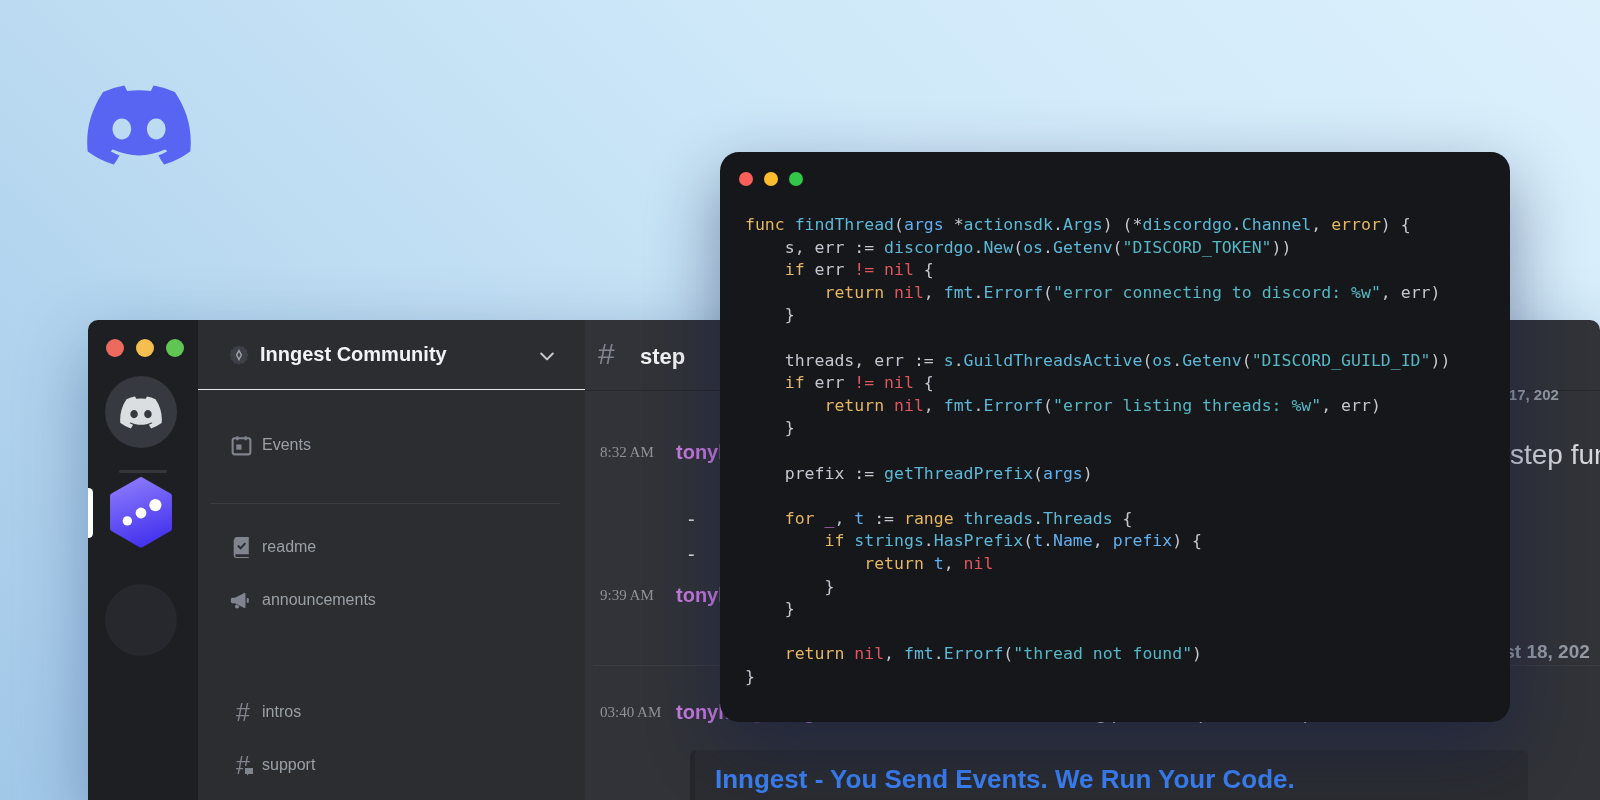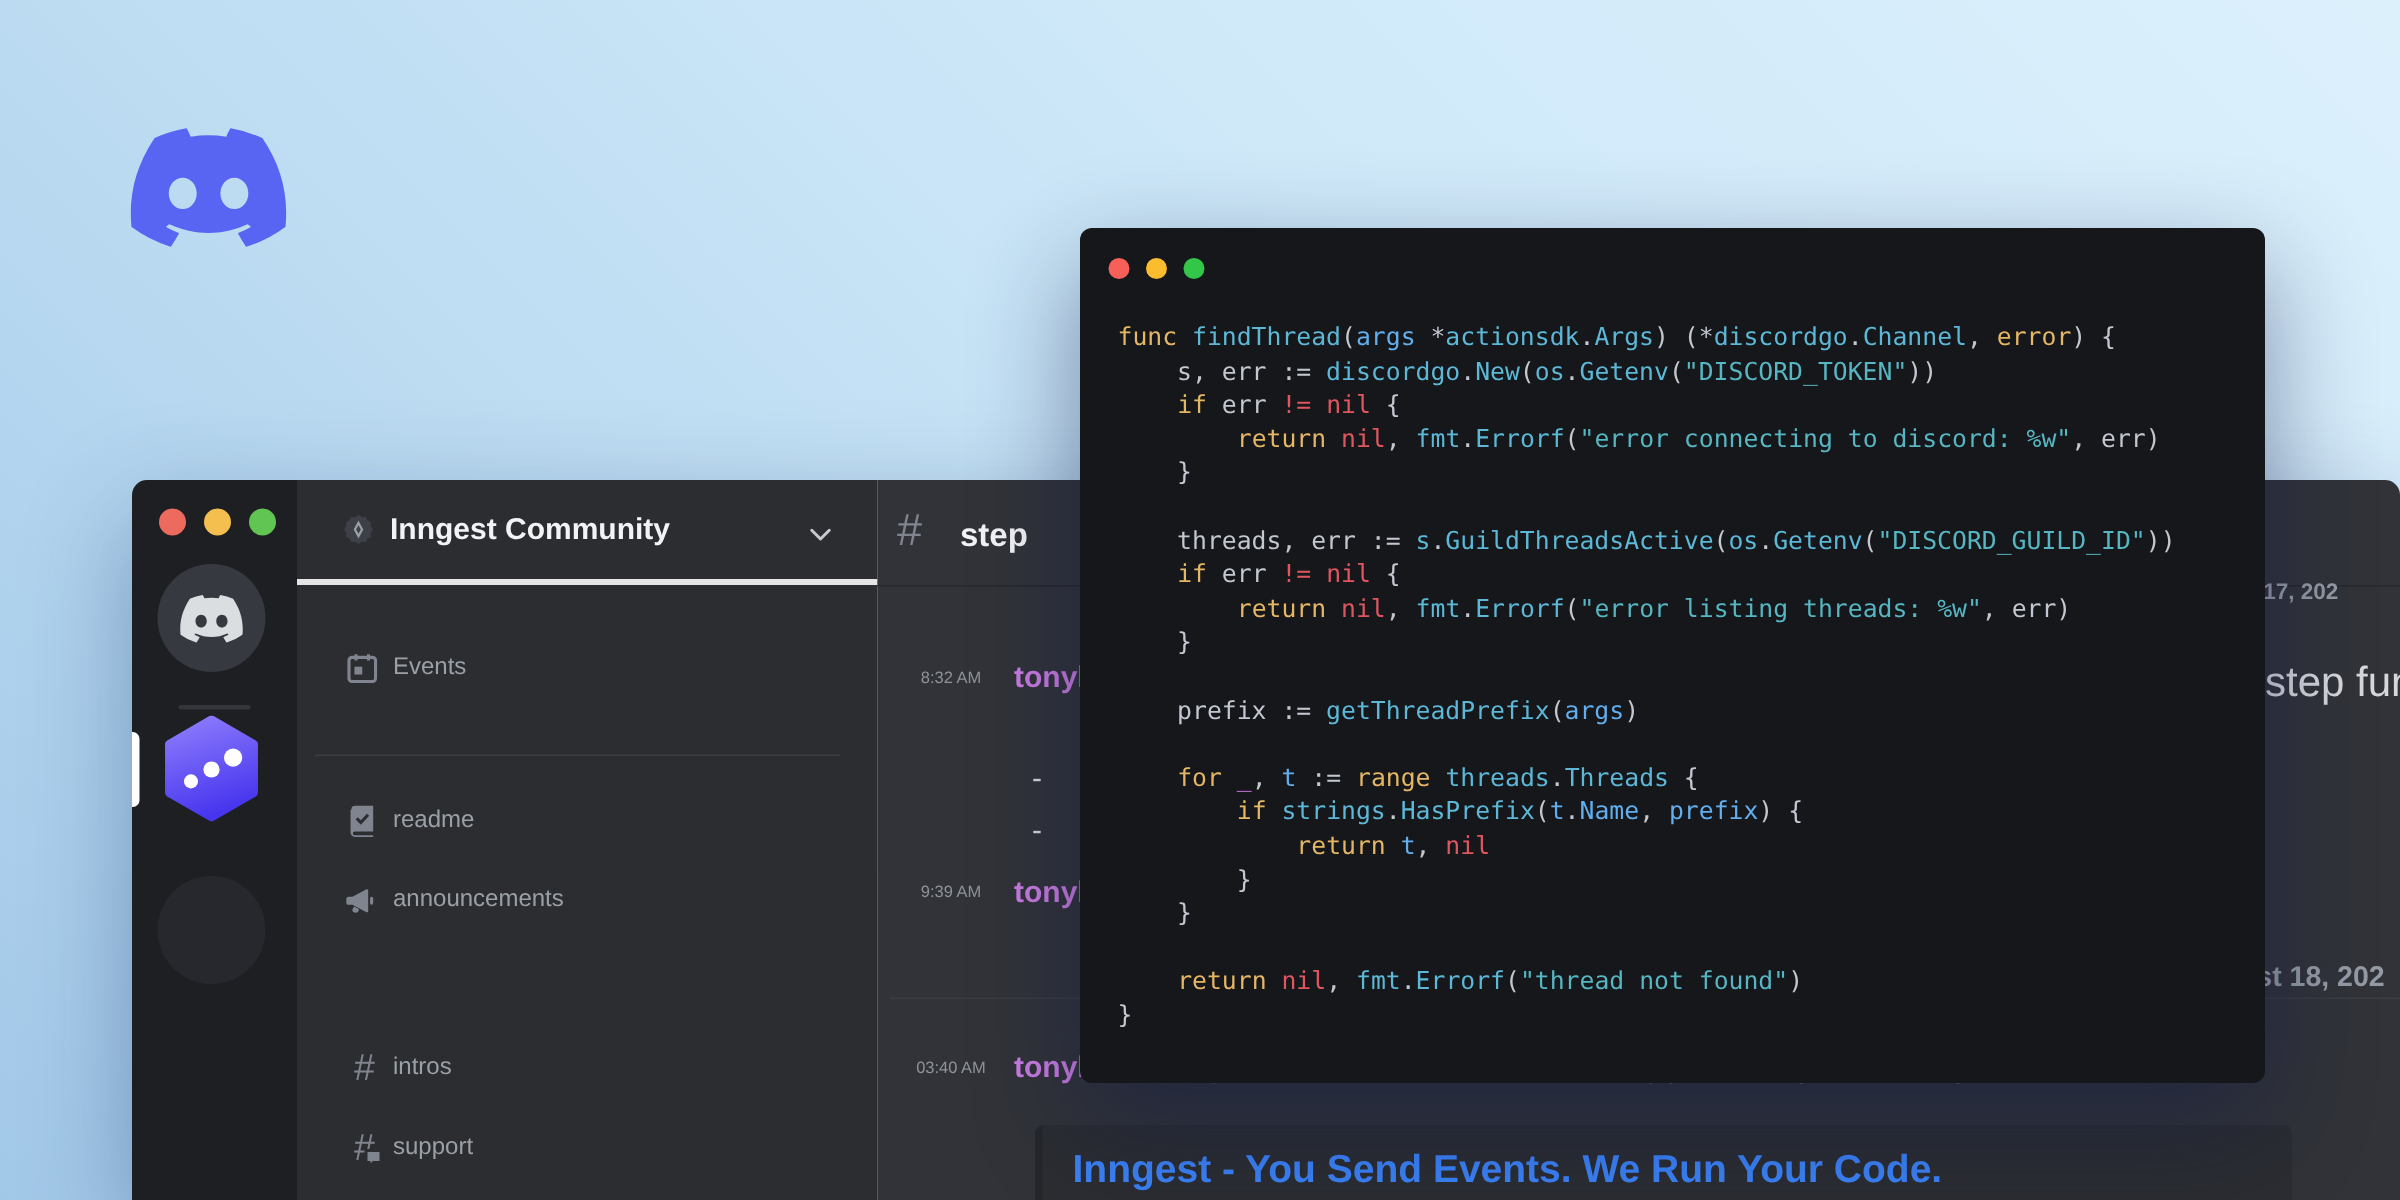--- a/index.html
+++ b/index.html
@@ -19,52 +19,52 @@
   .dw-lights{left:18px;top:19px;display:flex;gap:12px;}
   .tl-red{background:#ed6a5e}.tl-yellow{background:#f4bf4f}.tl-green{background:#61c554}
   .home-btn{left:17px;top:56px;width:72px;height:72px;border-radius:50%;background:#36393f;
     display:flex;align-items:center;justify-content:center;cursor:pointer;}
   .rail-divider{left:31px;top:150px;width:48px;height:3px;border-radius:2px;background:#35363c;}
   .active-pill{left:-4px;top:168px;width:9px;height:50px;border-radius:5px;background:#fff;}
   .server-btn{left:17px;top:157px;width:72px;height:72px;cursor:pointer;}
   .next-server{left:17px;top:264px;width:72px;height:72px;border-radius:50%;background:#26282d;}
 
   .sidebar{left:110px;top:0;width:387px;height:480px;background:#2b2d31;}
-  .sb-header{left:0;top:0;width:387px;height:70px;border-bottom:4px solid #e5e5e5;
+  .sb-header{left:0;top:0;width:387px;height:70px;border-bottom:1px solid #e5e5e5;
     display:flex;align-items:center;padding-left:30px;box-sizing:border-box;cursor:pointer;}
   .sb-title{font-size:20px;font-weight:bold;color:#f2f3f5;margin-left:10px;white-space:nowrap;}
   .sb-chevron{position:absolute;right:28px;top:26px;}
   .sb-item{position:absolute;left:0;width:387px;height:44px;display:flex;align-items:center;cursor:pointer;}
   .sb-item .ic{position:absolute;left:30px;width:26px;height:26px;display:flex;align-items:center;justify-content:center;}
   .sb-item .lbl{position:absolute;left:64px;font-size:16px;font-weight:500;color:#9aa0a6;white-space:nowrap;}
   .sb-divider{left:12px;top:183px;width:350px;height:1px;background:#3b3d42;}
   .category{left:0;top:334px;width:387px;height:28px;cursor:pointer;}
   .cat-chevron{position:absolute;left:11px;top:9px;}
   .cat-lbl{position:absolute;left:26px;top:3px;font-size:16px;font-weight:bold;letter-spacing:.03em;color:#949ba4;}
   .cat-plus{position:absolute;left:322px;top:4px;cursor:pointer;}
   .hash-glyph{font-size:25px;font-weight:500;color:#80848e;font-family:"Liberation Sans",sans-serif;}
 
   .chat{left:497px;top:0;width:1015px;height:480px;background:#313338;}
   .chat-header{left:0;top:0;width:1015px;height:70px;border-bottom:1px solid #26282c;}
   .ch-hash{position:absolute;left:13px;top:17px;font-size:30px;font-weight:500;color:#80848e;}
   .ch-name{position:absolute;left:55px;top:24px;font-size:22px;font-weight:bold;color:#f2f3f5;}
   .date-frag{position:absolute;font-weight:bold;color:#949ba4;white-space:nowrap;}
   .msg{position:absolute;left:15px;height:28px;display:flex;align-items:center;white-space:nowrap;}
-  .msg .time{display:inline-block;width:68px;text-align:center;font-size:11px;color:#8e9399;flex:none;}
+  .msg .time{display:inline-block;width:68px;text-align:left;font-size:15px;color:#8e9399;flex:none;font-family:Liberation Serif, serif;}
   .msg .user{margin-left:8px;font-size:20px;font-weight:bold;color:#c87be0;}
   .msg .body{margin-left:9px;font-size:20px;color:#d2d5d9;}
   .dash{position:absolute;left:103px;font-size:20px;color:#d7d9dc;}
   .divline{position:absolute;left:8px;top:345px;width:1007px;height:1px;background:#3b3d42;}
   .frag-right{position:absolute;font-size:28px;color:#d5d7da;white-space:nowrap;}
   .embed{position:absolute;left:105px;top:430px;width:838px;height:120px;background:#2b2d31;
     border-left:5px solid #26272b;border-radius:6px;box-sizing:border-box;padding:14px 20px;}
   .embed-title{font-size:26px;font-weight:bold;color:#3b82f6;cursor:pointer;white-space:nowrap;}
 
   
-  .cwindow{left:720px;top:152px;width:790px;height:570px;background:#15171b;border-radius:8px;
+  .cwindow{left:720px;top:152px;width:790px;height:570px;background:#15171b;border-radius:19px;
     box-shadow:0 26px 70px rgba(15,25,70,.45);overflow:hidden;}
   .cw-lights{left:19px;top:20px;display:flex;gap:11px;}
   .tl2{width:14px;height:14px;border-radius:50%;display:inline-block;}
   .tl2-red{background:#f75f58}.tl2-yellow{background:#fbbc2e}.tl2-green{background:#32c748}
   .code{left:25px;top:62px;font-family:"DejaVu Sans Mono","Liberation Mono",monospace;
     font-size:16.5px;line-height:22.6px;}
   .code-line{white-space:pre;height:22.6px;}
   .tk-k{color:#e5b664}.tk-f{color:#5cb8d6}.tk-s{color:#56b6c2}
   .tk-v{color:#61afef}.tk-w{color:#c3c7cf}.tk-r{color:#e0565f}.tk-m{color:#c678dd}
 </style>

